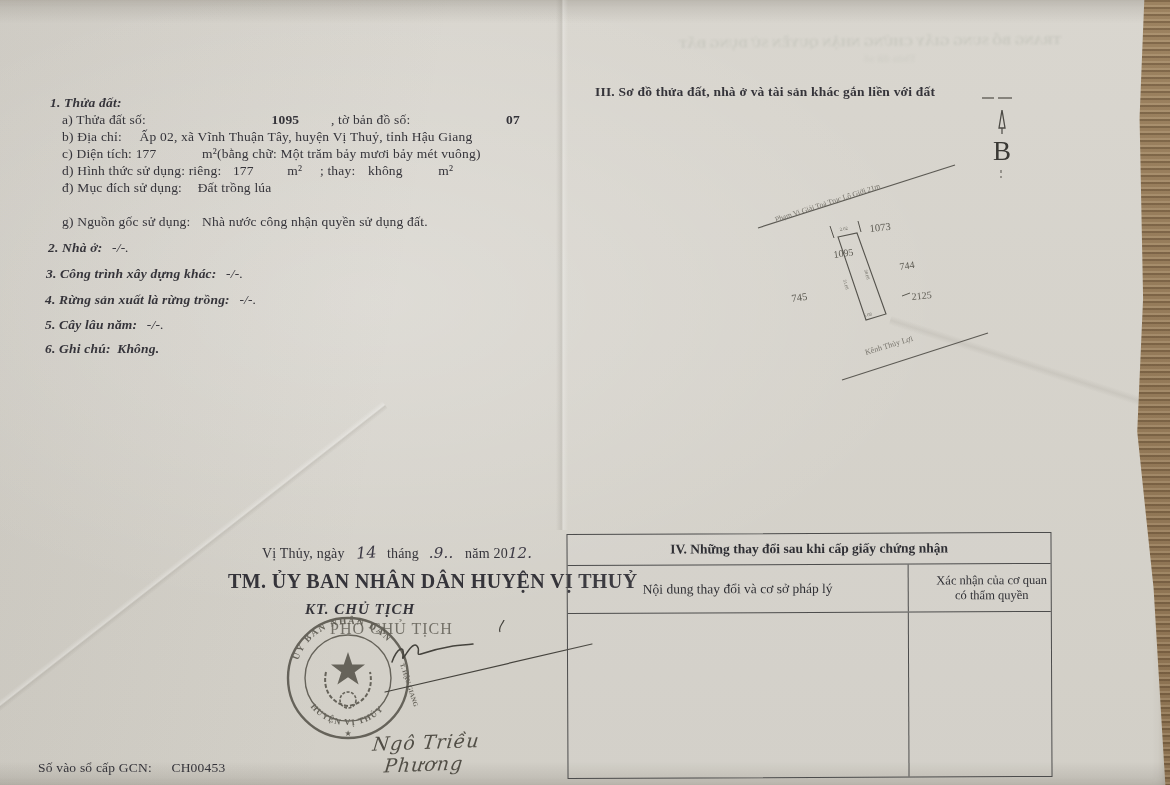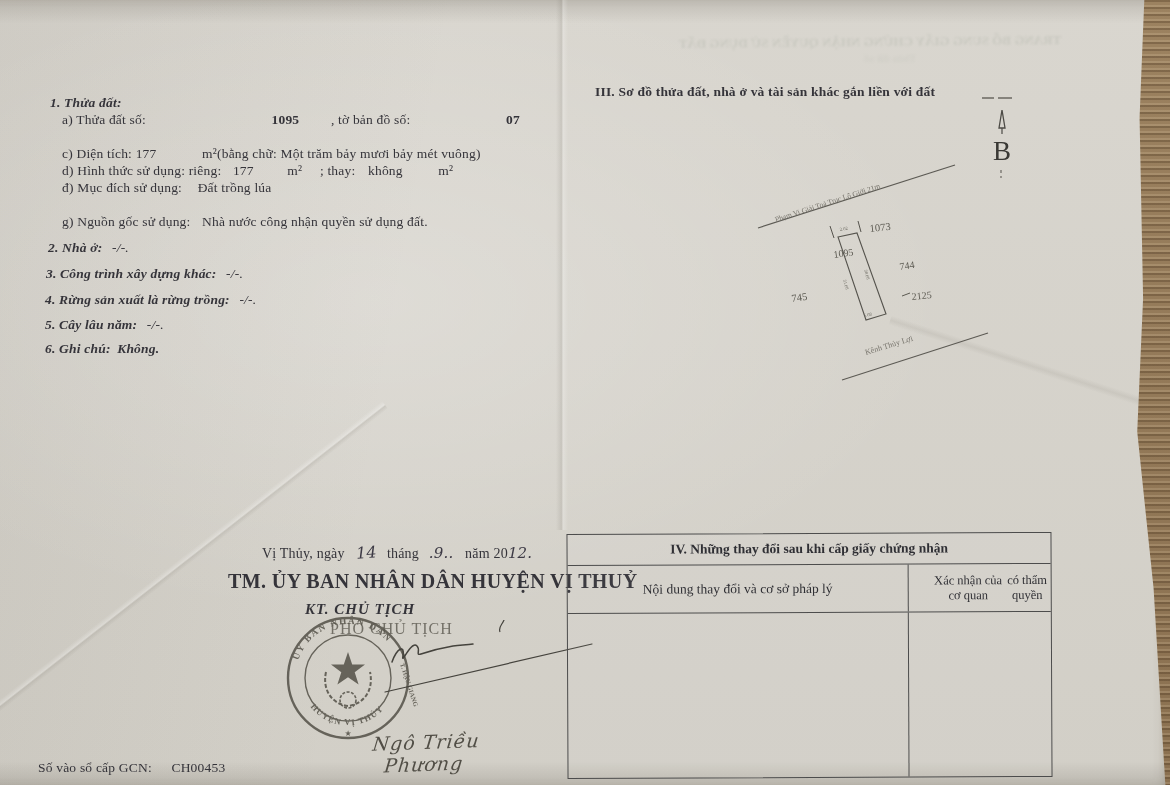--- a/index.html
+++ b/index.html
@@ -36,21 +36,21 @@
   #bleed2{position:absolute;left:760px;top:52px;width:260px;font:11px "Liberation Serif",serif;
     color:#6d7d6b;opacity:.10;transform:scaleX(-1);filter:blur(1.4px);text-align:center;}
   
   #tbl4{position:absolute;left:567px;top:533px;width:485px;height:245px;
     border:1.6px solid #4c4c4c;transform:rotate(-.25deg);box-sizing:border-box;background:rgba(255,255,255,.04);}
   #tbl4 .t-title{height:30px;line-height:30px;text-align:center;font-weight:bold;font-size:13.5px;
     color:#2f2f34;border-bottom:1.4px solid #4c4c4c;}
   #tbl4 .t-head{display:flex;height:47px;border-bottom:1.4px solid #4c4c4c;}
   #tbl4 .t-c1{width:340px;border-right:1.4px solid #4c4c4c;display:flex;align-items:center;justify-content:center;
     font-size:13.5px;color:#2f2f34;text-align:center;}
-  #tbl4 .t-c2{flex:1;display:flex;flex-direction:row;align-items:center;justify-content:center;
+  #tbl4 .t-c2{flex:1;display:flex;flex-direction:column;align-items:center;justify-content:center;
     font-size:12.5px;color:#2f2f34;text-align:center;line-height:15px;padding-left:24px;}
   #tbl4 .t-body{display:flex;height:164px;}
   #tbl4 .t-b1{width:340px;border-right:1.4px solid #4c4c4c;}
   #tbl4 .t-b2{flex:1;}
   .svgwrap{position:absolute;}
   #sig-name{position:absolute;left:340px;top:731px;width:170px;text-align:center;
     font:italic 19px "DejaVu Serif", serif;color:#514e46;transform:rotate(-2deg) skewX(-8deg);letter-spacing:1px;}
 </style>
 </head>
 <body>
@@ -66,20 +66,24 @@
 
   <div class="l b i" style="left:50px;top:95px;">1. Thửa đất:</div>
 
   <div class="l" style="left:62px;top:112px;">
     <span>a) Thửa đất số:</span>
     <span class="b" style="margin-left:122px;">1095</span>
     <span style="margin-left:28px;">, tờ bản đồ số:</span>
     <span class="b" style="margin-left:92px;">07</span>
   </div>
 
+  <div class="l" style="left:62px;top:129px;">
+    <span>b) Địa chỉ:</span>
+    <span style="margin-left:14px;">Ấp 02, xã Vĩnh Thuận Tây, huyện Vị Thuỷ, tỉnh Hậu Giang</span>
+  </div>
 
   <div class="l" style="left:62px;top:146px;">
     <span>c) Diện tích: 177</span>
     <span style="margin-left:42px;">m²</span><span>(bằng chữ: Một trăm bảy mươi bảy mét vuông)</span>
   </div>
 
   <div class="l" style="left:62px;top:163px;">
     <span>d) Hình thức sử dụng: riêng:</span>
     <span style="margin-left:8px;">177</span>
     <span style="margin-left:30px;">m²</span>

